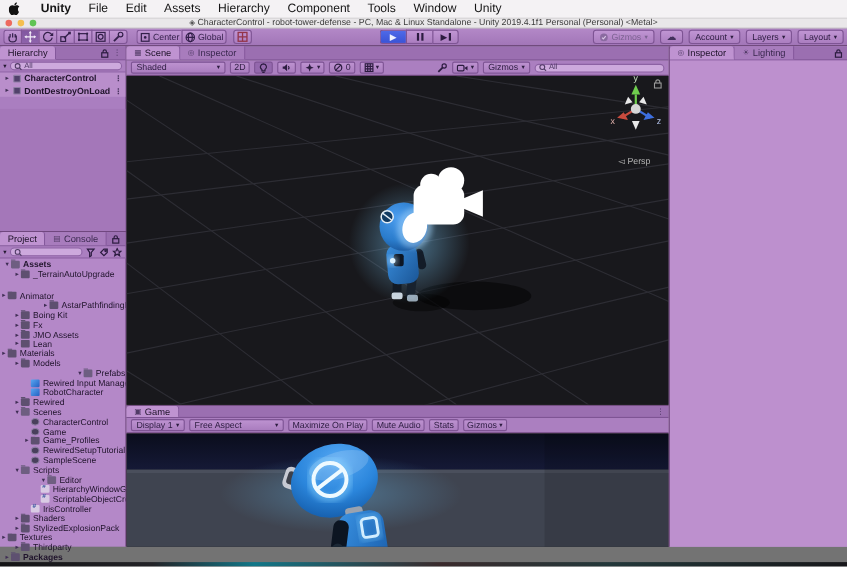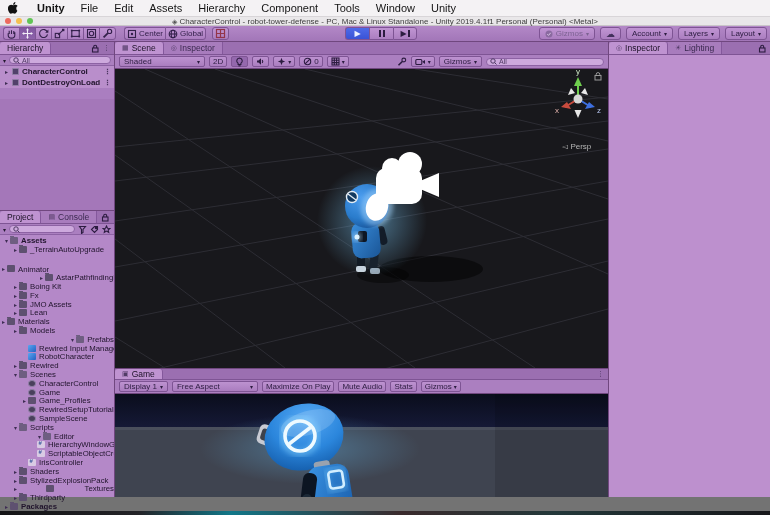--- a/index.html
+++ b/index.html
@@ -516,21 +516,21 @@
             <span class="xic folder"></span>
             <span>Shaders</span>
           </div>
 
           <div class="trow" style="padding-left: 12px;">
             <span class="arrow">▸</span>
             <span class="xic folder"></span>
             <span>StylizedExplosionPack</span>
           </div>
 
-          <div class="trow" style="padding-left: 12px; justify-content: space-between;">
+          <div class="trow" style="">
             <span class="arrow">▸</span>
             <span class="xic folder"></span>
             <span>Textures</span>
           </div>
 
           <div class="trow" style="padding-left: 12px;">
             <span class="arrow">▸</span>
             <span class="xic folder"></span>
             <span>Thirdparty</span>
           </div>

